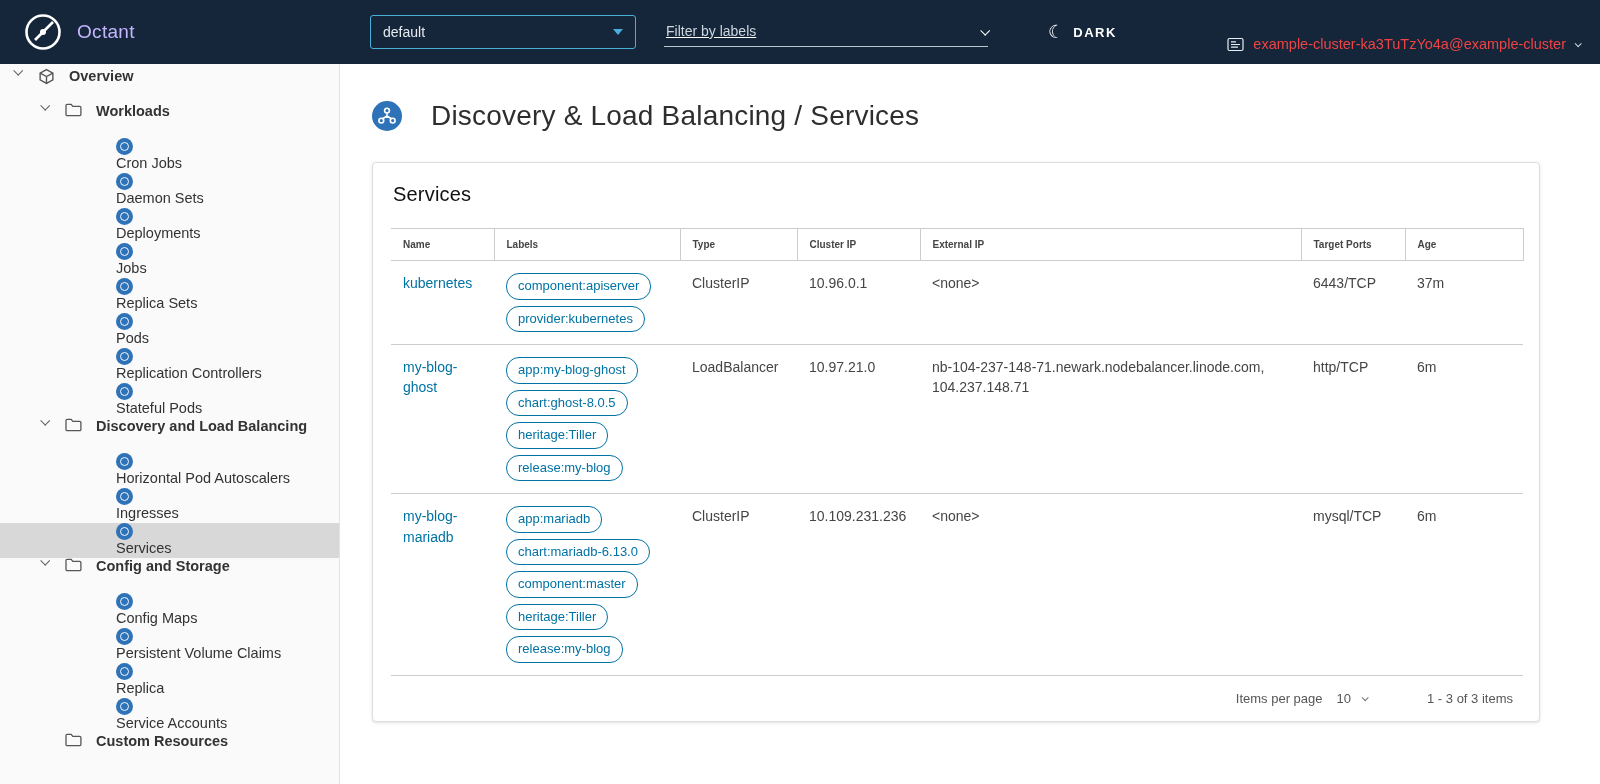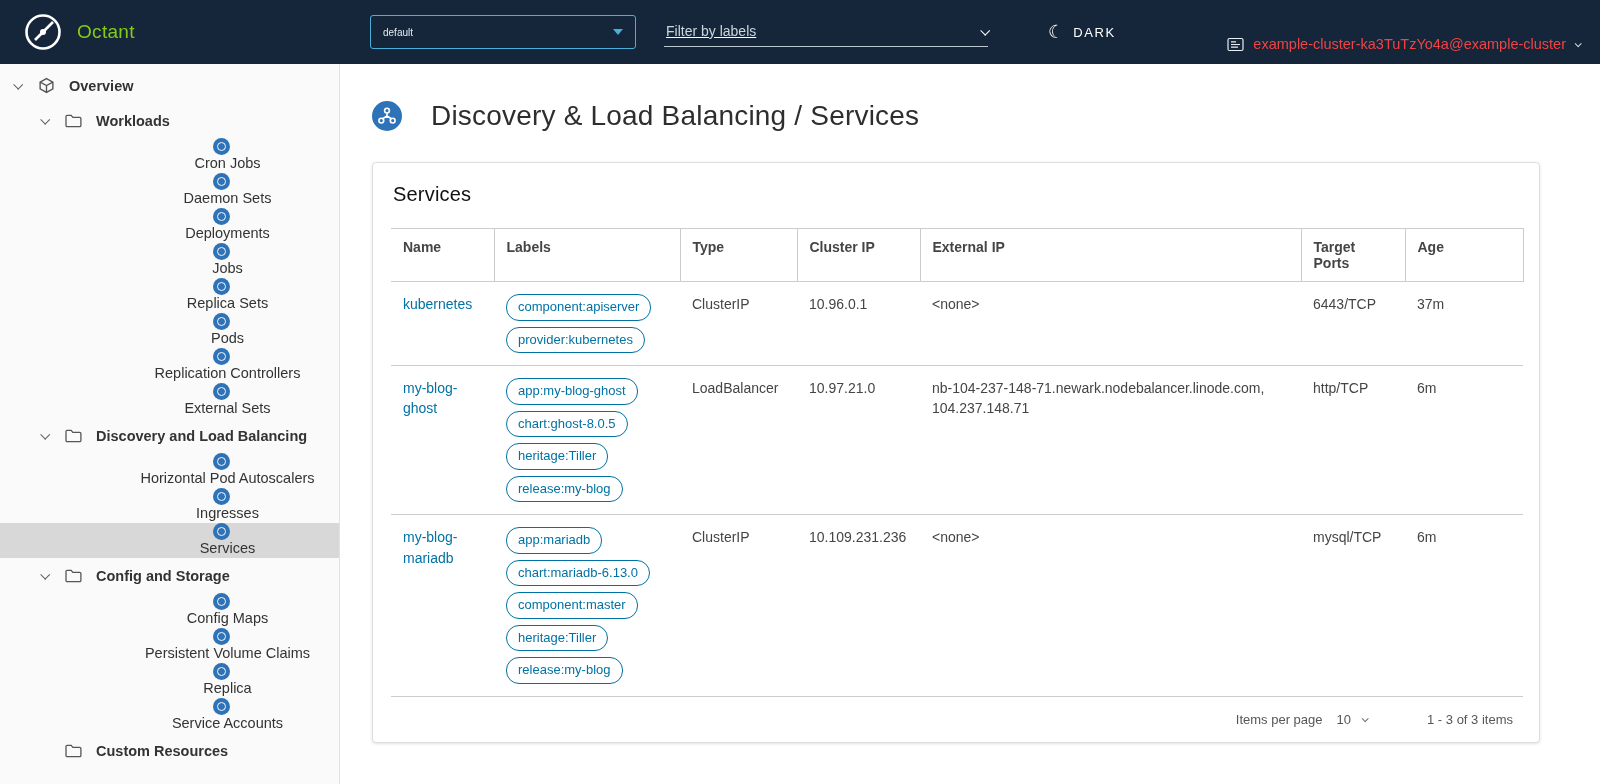--- a/index.html
+++ b/index.html
@@ -6,51 +6,51 @@
   html,body { width:1600px; height:784px; }
   body {
     font-family: "Liberation Sans", sans-serif;
     background:#fff; overflow:hidden; position:relative;
     color:#333;
   }
 
   
   .topbar { position:absolute; top:0; left:0; right:0; height:64px; background:#15253a; color:#fff; z-index:5; }
   .brand { position:absolute; left:22px; top:0; height:64px; display:flex; align-items:center; gap:13px; }
-  .brand-name { font-size:19px; font-weight:400; letter-spacing:.3px; color:#84cc16; }
+  .brand-name { font-size:19px; font-weight:400; letter-spacing:.3px; color:#c4b5fd; }
   .logo svg { display:block; }
 
   .ns-select { position:absolute; left:370px; top:15px; width:266px; height:34px;
     border:1px solid #49afd9; border-radius:3px; display:flex; align-items:center;
-    justify-content:space-between; padding:0 12px; font-size:10px; color:#e4ecf1; cursor:pointer; }
+    justify-content:space-between; padding:0 12px; font-size:14px; color:#e4ecf1; cursor:pointer; }
   .tri-down { width:0; height:0; border-left:5px solid transparent; border-right:5px solid transparent; border-top:6px solid #49afd9; }
 
   .filterbox { position:absolute; left:664px; top:16px; width:324px; height:31px;
     border-bottom:1px solid #b9c7cf; display:flex; align-items:center;text-decoration:underline; }
   .filter-input { flex:1; background:transparent; border:none; outline:none; color:#fff;
     font-size:14px; font-family:inherit; padding:0 2px; }
   .filter-input::placeholder { color:#ccd6dc; opacity:1; }
 
   .chev { display:inline-block; width:7px; height:7px;
     border-right:1.6px solid currentColor; border-bottom:1.6px solid currentColor;
     transform:rotate(45deg) translateY(-1px); }
   .chev.xs { width:5px; height:5px; border-width:1.3px; }
 
   .dark-toggle { position:absolute; left:1048px; top:0; height:64px; display:flex; align-items:center; gap:9px; cursor:pointer; }
   .moon { font-size:18px; line-height:1; color:#fff; }
-  .dark-label { font-weight:400; font-size:13px; letter-spacing:1.6px; color:#fff; }
+  .dark-label { font-weight:700; font-size:13px; letter-spacing:1.6px; color:#fff; }
 
   .context { position:absolute; right:20px; top:0; height:64px; display:flex; align-items:center; gap:9px;
     font-size:14.5px; color:#ef4444; cursor:pointer;margin-top:12px; }
   .context .chev { color:#cfd9de; }
 
   
   .sidebar { position:absolute; top:64px; left:0; width:340px; bottom:0; background:#fafafa;
     border-right:1px solid #e3e3e3; padding-top:4px; font-size:14.5px; overflow:hidden; }
-  .nav-row { height:35px; display:flex; align-items:center; cursor:pointer; white-space:nowrap; }
+  .nav-row { height:35px; display:flex; cursor:pointer; white-space:nowrap; }
   .nav-row .chev { color:#5f5f5f; margin-right:17px; flex:none; }
   .lvl-top { padding-left:14px; }
   .lvl-sec { padding-left:41px; }
   .lvl-sec.no-chev { padding-left:65px; }
   .lvl-child { padding-left:116px;flex-direction:column; }
   .nav-ic { margin-right:14px; display:flex; flex:none; }
   .nav-label { color:#333; }
   .nav-label.strong { font-weight:600; }
   .res-icon { width:17px; height:17px; border-radius:50%; background:#2e72b8; margin-right:13px; position:relative; flex:none; }
   .res-icon::after { content:""; position:absolute; left:4px; top:4px; right:4px; bottom:4px;
@@ -62,21 +62,21 @@
   .page-title-row { display:flex; align-items:center; gap:29px; margin:36px 0 0 31px; }
   .page-title-row h1 { font-size:28px; font-weight:500; color:#2e2e2e; letter-spacing:.2px; }
   .title-icon svg { display:block; }
 
   .card { margin:30px 60px 0 31px; border:1px solid #dedede; border-radius:4px;
     box-shadow:0 1px 3px rgba(140,140,140,.25); background:#fff; padding:18px 18px 0 18px; }
   .card-title { font-size:20px; font-weight:500; color:#111; letter-spacing:.2px; padding:2px 2px 0; }
 
   table.grid { width:100%; border-collapse:collapse; table-layout:fixed; margin-top:22px; font-size:14px; color:#454545; }
   .grid th { border-top:1px solid #ccc; border-bottom:1px solid #ccc; border-right:1px solid #ccc;
-    text-align:left; font-size:14px; font-weight:600; color:#454545; padding:10px 12px; vertical-align:top; background:#fff; }
+    text-align:left; font-size:10px; font-weight:600; color:#454545; padding:10px 12px; vertical-align:top; background:#fff; }
   .grid td { border-bottom:1px solid #ccc; padding:12px; vertical-align:top; line-height:1.45; }
   .c-name a { color:#0072a3; text-decoration:none; cursor:pointer; word-wrap:break-word; }
   .pill { display:block; width:max-content; max-width:100%; border:1px solid #0072a3; color:#0072a3;
     border-radius:13px; padding:3px 11px 4px; font-size:13px; margin-bottom:6px; background:#fff; line-height:1.35; }
   .pill:last-child { margin-bottom:0; }
 
   .grid-footer { display:flex; align-items:center; justify-content:flex-end; padding:15px 8px 15px 0;
     font-size:13px; color:#565656; }
   .ipp-label { margin-right:14px; }
   .ipp-select { display:inline-flex; align-items:center; gap:11px; cursor:pointer; color:#565656; }
@@ -174,21 +174,21 @@
     <div class="nav-row lvl-child">
       <span class="res-icon"></span>
       <span class="nav-label">Pods</span>
     </div>
     <div class="nav-row lvl-child">
       <span class="res-icon"></span>
       <span class="nav-label">Replication Controllers</span>
     </div>
     <div class="nav-row lvl-child">
       <span class="res-icon"></span>
-      <span class="nav-label">External Sets</span>
+      <span class="nav-label">Stateful Pods</span>
     </div>
 
     <div class="nav-row lvl-sec">
       <span class="chev"></span>
       <span class="nav-ic">
         <svg width="17" height="14" viewBox="0 0 17 14" fill="none" stroke="#565656" stroke-width="1.3">
           <path d="M1 2.5 a1.2 1.2 0 0 1 1.2 -1.2 h4 l1.6 2 h6.9 a1.2 1.2 0 0 1 1.2 1.2 v7 a1.2 1.2 0 0 1 -1.2 1.2 h-12.5 a1.2 1.2 0 0 1 -1.2 -1.2 Z"></path>
         </svg>
       </span>
       <span class="nav-label strong">Discovery and Load Balancing</span>

